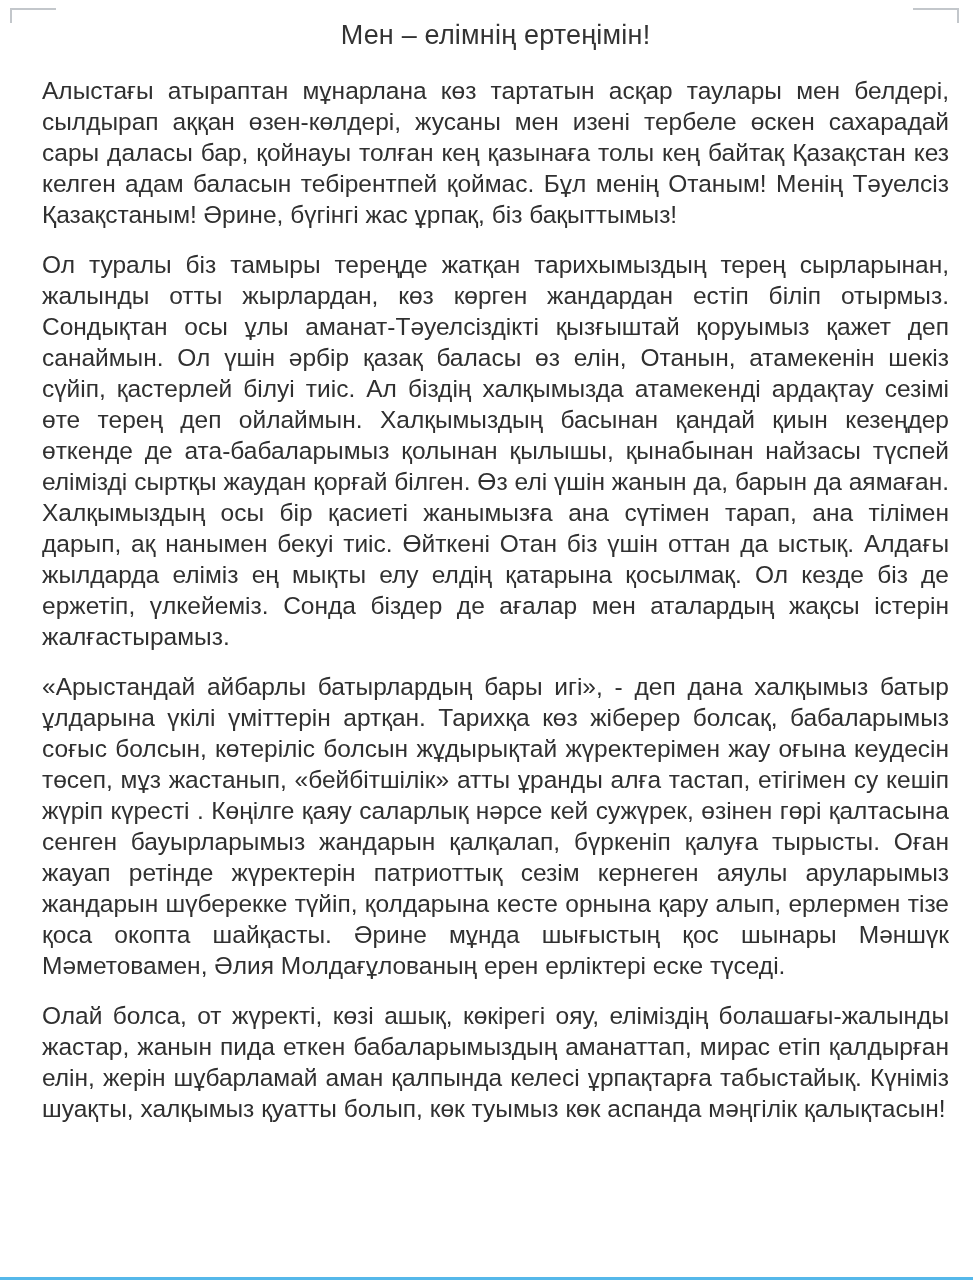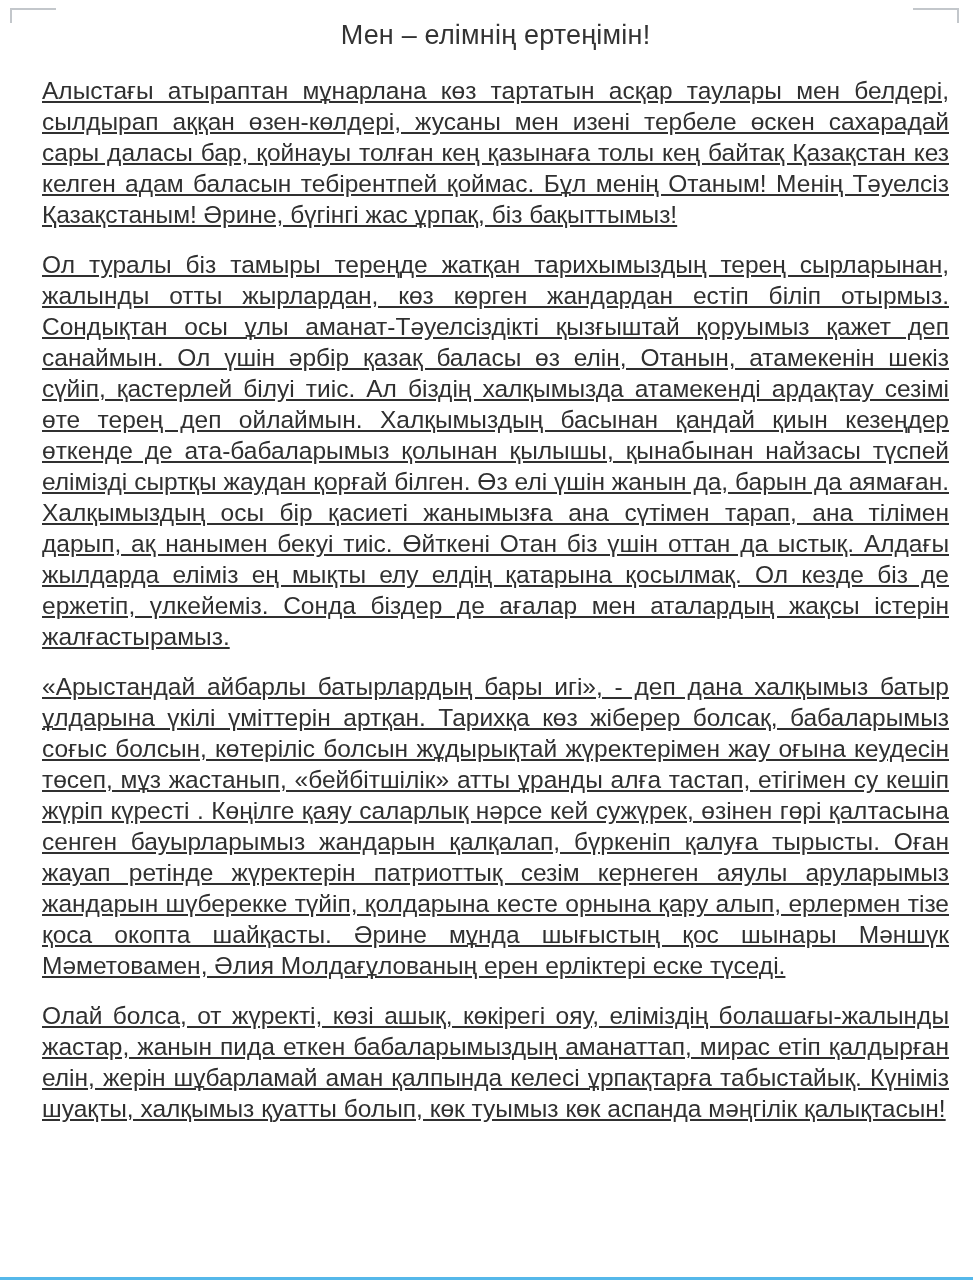--- a/index.html
+++ b/index.html
@@ -44,21 +44,20 @@
     text-align: center;
     color: #333333;
     letter-spacing: 0.2px;
   }
   .doc-body p {
     margin: 0 0 19px 0;
     font-size: 24.5px;
     line-height: 31px;
     text-align: justify;
     color: #303030;
-    text-decoration: underline;
   }
   .bottom-accent {
     position: absolute;
     left: 0;
     bottom: 0;
     width: 100%;
     height: 3px;
   }
 </style>
 </head>

